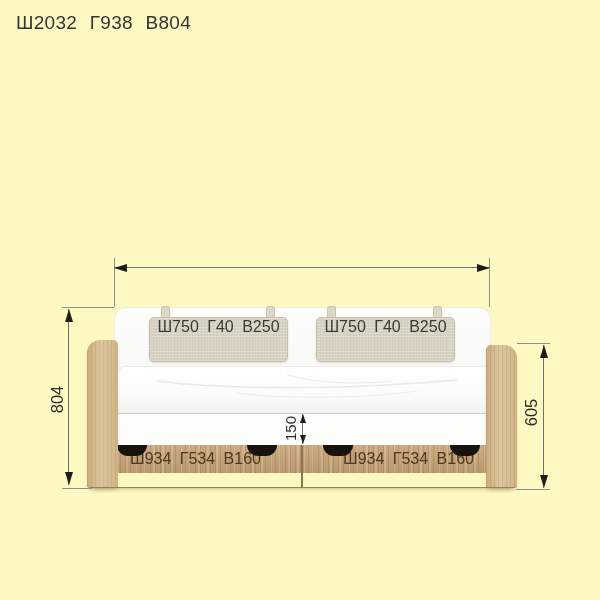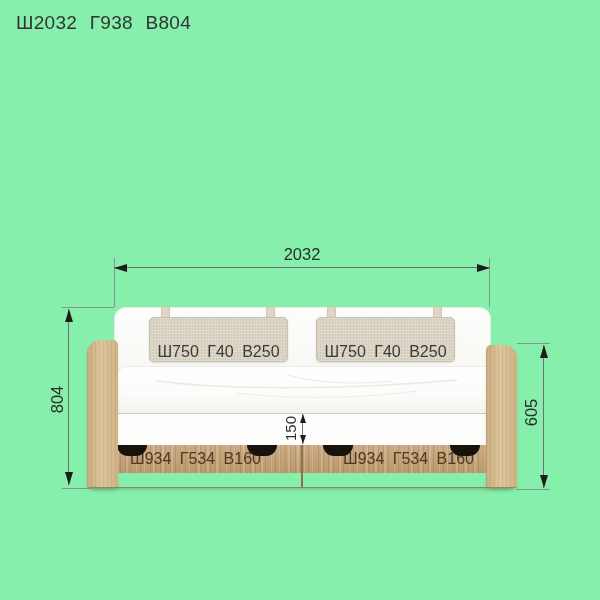--- a/index.html
+++ b/index.html
@@ -1,18 +1,18 @@
 <!DOCTYPE html>
 <html><head>
 <meta charset="utf-8">
 <style>
   html,body{margin:0;padding:0;background:#ffffff;}
   .screen{
     position:relative;width:600px;height:600px;overflow:hidden;
-    background:#86efac;
+    background:#fef9c3;
     font-family:"Liberation Sans", sans-serif;
     color:#2e2e2c;
   }
   
   .page-title{
     position:absolute;left:16px;top:12px;
     font-size:19px;letter-spacing:.3px;word-spacing:7px;color:#333331;
   }
   
   .back-panel{
@@ -27,21 +27,21 @@
     border-radius:3px 3px 0 0;box-sizing:border-box;z-index:2;
   }
   .tab1{left:161px}.tab2{left:266px}.tab3{left:327px}.tab4{left:433px}
   .cushion{
     position:absolute;top:317px;width:139px;height:45px;z-index:3;
     background-color:#d8d2c2;
     background-image:
       repeating-linear-gradient(0deg, rgba(255,255,255,.22) 0 1px, transparent 1px 3px),
       repeating-linear-gradient(90deg, rgba(150,140,115,.10) 0 1px, transparent 1px 3px);
     border:1px solid #c8c1b0;border-radius:5px;box-sizing:border-box;
-    display:flex;align-items:flex-end;justify-content:center;
+    display:flex;align-items:flex-start;justify-content:center;
     font-size:16px;color:#3a3a38;word-spacing:4px;
     box-shadow:0 1px 2px rgba(90,80,60,.18);
   }
   .cushion.left{left:149px}.cushion.right{left:316px}
   .mattress{
     position:absolute;left:116px;top:366px;width:382px;height:47px;z-index:4;
     background:linear-gradient(#ffffff 0%, #fbfbf9 60%, #f2f2ef 100%);
     border:1px solid #ebebe7;border-bottom:none;
     border-radius:10px 10px 2px 2px;box-sizing:border-box;
   }
@@ -149,21 +149,20 @@
   <div class="ext" style="left:114px;top:258px;width:1px;height:49px"></div>
   <div class="ext" style="left:489px;top:258px;width:1px;height:49px"></div>
   <div class="ext" style="left:62px;top:307px;width:52px;height:1px"></div>
   <div class="ext" style="left:62px;top:488px;width:30px;height:1px"></div>
   <div class="ext" style="left:517px;top:343px;width:33px;height:1px"></div>
   <div class="ext" style="left:516px;top:489px;width:34px;height:1px"></div>
 
   <div class="dline" style="left:114px;top:267px;width:376px;height:1px"></div>
   <div class="arr l" style="left:114px;top:264px"></div>
   <div class="arr r" style="left:477px;top:264px"></div>
-  <div class="dim-label" style="left:114px;top:245px;width:376px">2032</div>
 
   <div class="dline" style="left:68px;top:309px;width:1px;height:176px"></div>
   <div class="arr u" style="left:65px;top:309px"></div>
   <div class="arr d" style="left:65px;top:472px"></div>
   <div class="dim-label rot" style="left:17px;top:390px">804</div>
 
   <div class="dline" style="left:543px;top:345px;width:1px;height:143px"></div>
   <div class="arr u" style="left:540px;top:345px"></div>
   <div class="arr d" style="left:540px;top:475px"></div>
   <div class="dim-label rot" style="left:491px;top:403px">605</div>

